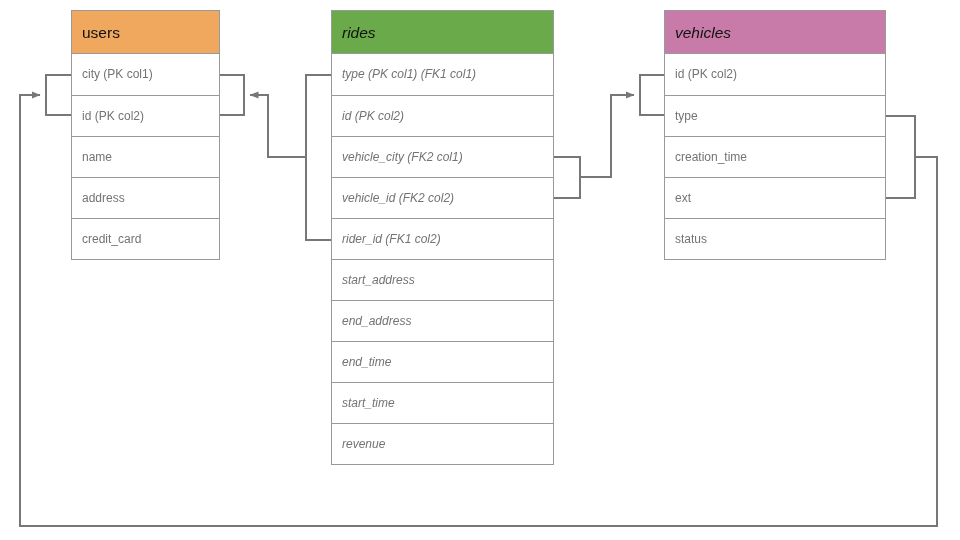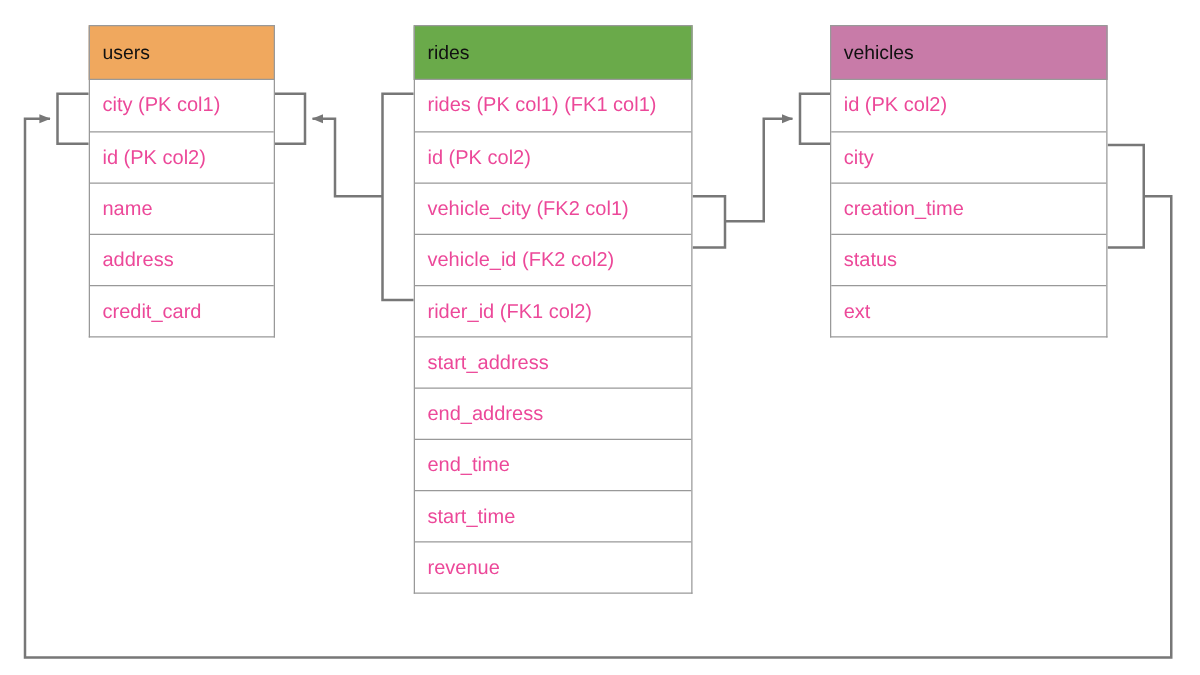--- a/index.html
+++ b/index.html
@@ -27,41 +27,40 @@
     width: 960px;
     height: 540px;
     pointer-events: none;
   }
   .entity {
     position: absolute;
     box-sizing: border-box;
     background: #ffffff;
     border: 1px solid #999999;
     border-top: none;
-    margin-top: 10px;
   }
   .entity-header {
     box-sizing: border-box;
     height: 44px;
     line-height: 44px;
     padding: 0 10px;
     font-size: 15.5px;
     color: #111111;
     border: 1px solid #999999;
     margin: -1px -1px 0 -1px;
     white-space: nowrap;
     overflow: hidden;
   }
   .entity-field {
     box-sizing: border-box;
     height: 41px;
     line-height: 41px;
     padding: 0 10px;
-    font-size: 16px;
-    color: #ec4899;
+    font-size: 12px;
+    color: #737373;
     border-top: 1px solid #999999;
     white-space: nowrap;
     overflow: hidden;
   }
   .entity-field:first-of-type {
     border-top: none;
   }
   .entity-body {
     position: relative;
   }
@@ -119,40 +118,40 @@
     <div class="entity-header" style="background:#F0A85E;">users</div>
     <div class="entity-body">
       <div class="entity-field">city (PK col1)</div>
       <div class="entity-field">id (PK col2)</div>
       <div class="entity-field">name</div>
       <div class="entity-field">address</div>
       <div class="entity-field">credit_card</div>
     </div>
   </div>
 
-  <div class="entity" style="left:331px; top:11px; width:223px;">
+  <div class="entity" style="left:331px; top:11px; width:223px;font-style:italic;">
     <div class="entity-header" style="background:#6AAA4A;">rides</div>
     <div class="entity-body">
-      <div class="entity-field">rides (PK col1) (FK1 col1)</div>
+      <div class="entity-field">type (PK col1) (FK1 col1)</div>
       <div class="entity-field">id (PK col2)</div>
       <div class="entity-field">vehicle_city (FK2 col1)</div>
       <div class="entity-field">vehicle_id (FK2 col2)</div>
       <div class="entity-field">rider_id (FK1 col2)</div>
       <div class="entity-field">start_address</div>
       <div class="entity-field">end_address</div>
       <div class="entity-field">end_time</div>
       <div class="entity-field">start_time</div>
       <div class="entity-field">revenue</div>
     </div>
   </div>
 
   <div class="entity" style="left:664px; top:11px; width:222px;">
-    <div class="entity-header" style="background:#C87BA8;">vehicles</div>
+    <div class="entity-header" style="background:#C87BA8;font-style:italic;">vehicles</div>
     <div class="entity-body">
       <div class="entity-field">id (PK col2)</div>
-      <div class="entity-field">city</div>
+      <div class="entity-field">type</div>
       <div class="entity-field">creation_time</div>
+      <div class="entity-field">ext</div>
       <div class="entity-field">status</div>
-      <div class="entity-field">ext</div>
     </div>
   </div>
 
 </div>
 
 </body></html>

